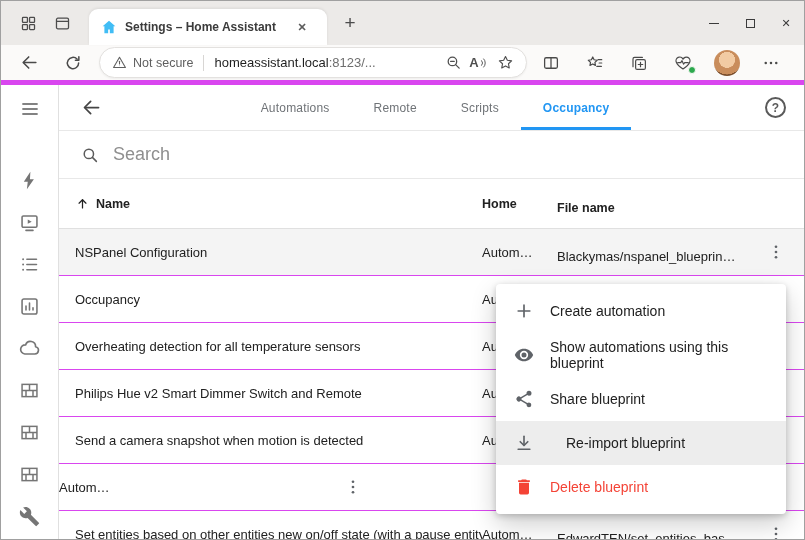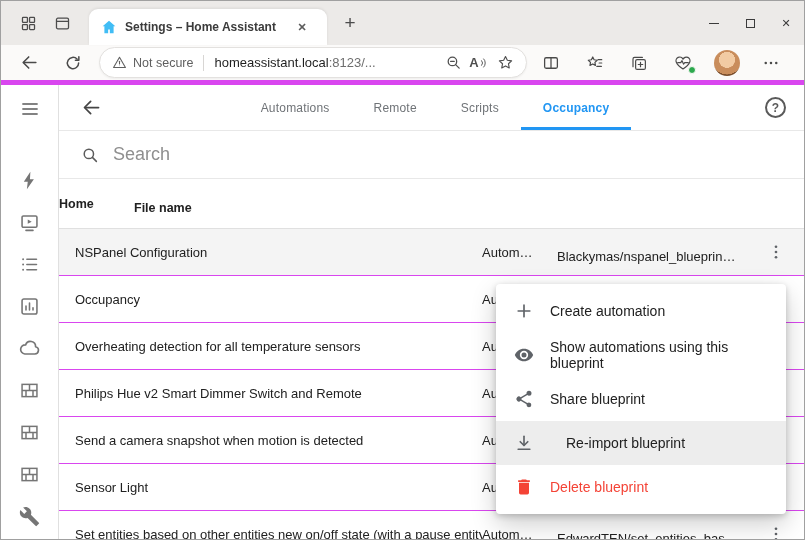--- a/index.html
+++ b/index.html
@@ -309,20 +309,29 @@
         <span style="display:flex;color:#5b5b5b;">
           <svg width="18" height="18" viewBox="0 0 24 24" fill="none" stroke="currentColor" stroke-width="2" stroke-linecap="round">
               <circle cx="10.5" cy="10.5" r="6.2"></circle>
               <path d="M15.2 15.2L20.5 20.5"></path>
             </svg>
         </span>
         <input class="search-input" type="text" placeholder="Search" style="">
       </div>
 
       <div class="thead">
+        <div class="cell name">
+          <span class="sort-arrow">
+            <svg width="15" height="15" viewBox="0 0 24 24" fill="none" stroke="currentColor" stroke-width="2" stroke-linecap="round" stroke-linejoin="round">
+                <path d="M12 19V6"></path>
+                <path d="M6.5 11.5L12 6l5.5 5.5"></path>
+              </svg>
+          </span>
+          <span>Name</span>
+        </div>
         <div class="cell type">Home</div>
         <div class="cell file">File name</div>
         <div class="cell dots"></div>
       </div>
 
       <div class="trow hovered">
         <div class="cell name">NSPanel Configuration</div>
         <div class="cell type">Autom…</div>
         <div class="cell file">Blackymas/nspanel_blueprin…</div>
         <div class="cell dots">
@@ -375,21 +384,20 @@
         <div class="cell file"></div>
         <div class="cell dots">
           <svg width="18" height="18" viewBox="0 0 24 24" fill="currentColor">
               <circle cx="12" cy="5" r="1.8"></circle>
               <circle cx="12" cy="12" r="1.8"></circle>
               <circle cx="12" cy="19" r="1.8"></circle>
             </svg>
         </div>
       </div>
       <div class="trow">
-        <div class="cell name">Sensor Light</div>
         <div class="cell type">Autom…</div>
         <div class="cell file"></div>
         <div class="cell dots">
           <svg width="18" height="18" viewBox="0 0 24 24" fill="currentColor">
               <circle cx="12" cy="5" r="1.8"></circle>
               <circle cx="12" cy="12" r="1.8"></circle>
               <circle cx="12" cy="19" r="1.8"></circle>
             </svg>
         </div>
       </div>

